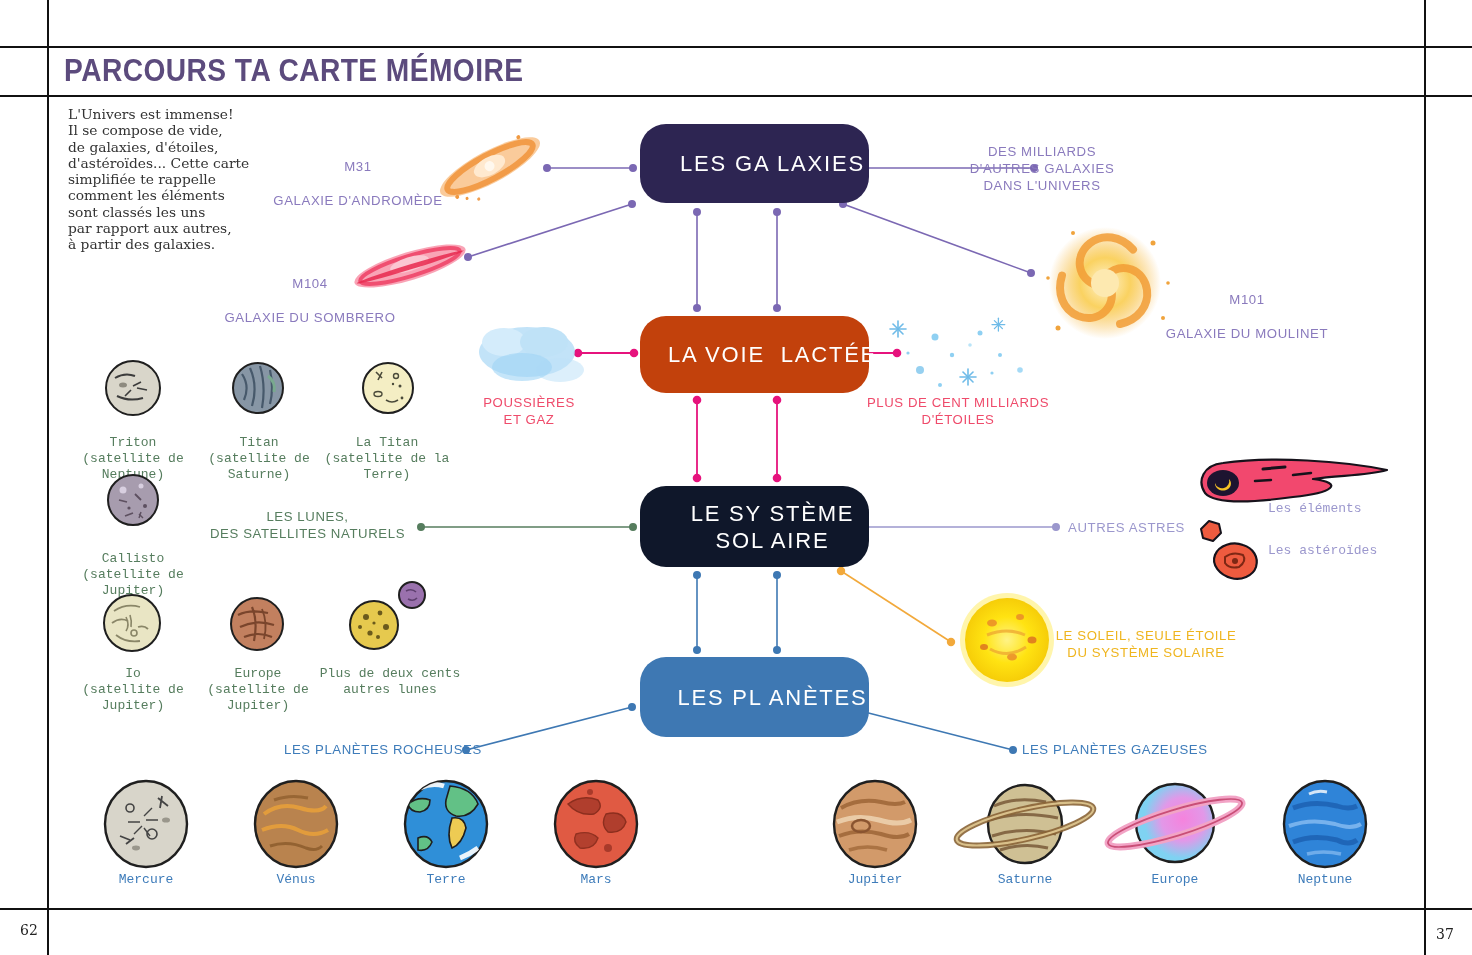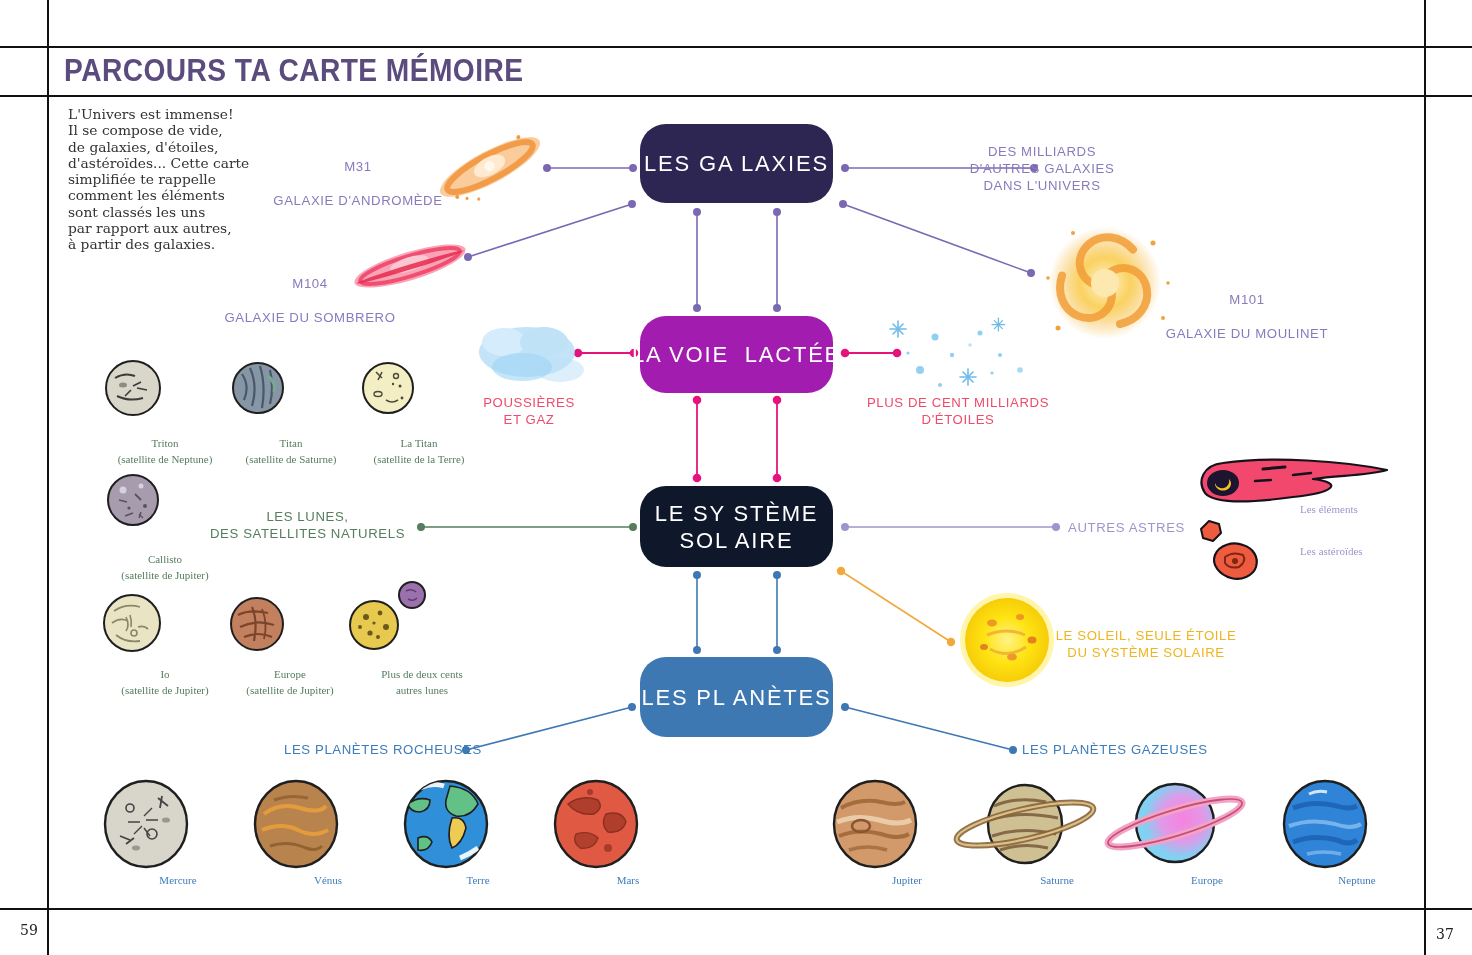--- a/index.html
+++ b/index.html
@@ -8,25 +8,25 @@
   .hline{position:absolute;left:0;width:1472px;height:1.5px;background:#111;}
   .vline{position:absolute;top:0;height:955px;width:1.5px;background:#111;}
   #title{position:absolute;left:64px;top:52px;font-size:32px;font-weight:800;
          color:#5c4b7d;letter-spacing:.5px;transform:scaleX(.88);transform-origin:left center;
          white-space:pre;}
   #intro{position:absolute;left:68px;top:106px;font-family:"DejaVu Serif",serif;
          font-size:13.8px;line-height:16.3px;color:#333;white-space:pre;}
   .pagenum{position:absolute;font-family:"DejaVu Serif",serif;font-size:14px;color:#222;}
   .node{position:absolute;left:640px;width:193px;border-radius:26px;color:#fff;
         display:flex;align-items:center;justify-content:center;text-align:center;
-        font-size:22px;font-weight:300;letter-spacing:1.8px;white-space:pre;line-height:27px;}
+        font-size:22px;font-weight:300;letter-spacing:1.8px;white-space:pre;line-height:27px;padding-left:36px;}
   .map-label{position:absolute;font-size:13.2px;letter-spacing:.6px;line-height:17px;
         text-align:center;white-space:pre-line;}
-  .serif-label{position:absolute;font-family:Liberation Serif, serif;font-size:11px;
-        line-height:16px;text-align:center;white-space:pre-line;margin-left:32px;}
+  .serif-label{position:absolute;font-family:Liberation Mono, monospace;font-size:13px;
+        line-height:16px;text-align:center;white-space:pre-line;}
   .left-align{text-align:left;}
   .purple{color:#8a7abd;} .pinkred{color:#ef4b6b;} .green{color:#567d5e;}
   .lavender{color:#9b97cd;} .gold{color:#efb51f;} .blue{color:#3e7cba;}
   svg.ill{position:absolute;overflow:visible;}
   #overlay{position:absolute;left:0;top:0;pointer-events:none;}
 </style>
 </head>
 <body>
 
 <div id="page">
@@ -40,21 +40,21 @@
   <div id="title">PARCOURS TA CARTE MÉMOIRE</div>
   <div id="intro">L'Univers est immense!
 Il se compose de vide,
 de galaxies, d'étoiles,
 d'astéroïdes... Cette carte
 simplifiée te rappelle
 comment les éléments
 sont classés les uns
 par rapport aux autres,
 à partir des galaxies.</div>
-  <div class="pagenum" style="left:20px;top:922px">59</div>
+  <div class="pagenum" style="left:20px;top:922px">62</div>
   <div class="pagenum" style="left:1436px;top:926px">37</div>
 
   <svg id="overlay" width="1472" height="955" viewBox="0 0 1472 955">
     <g stroke="#7b68b3" fill="#7b68b3" stroke-width="1.6">
       <g>
           <line x1="547" y1="168" x2="633" y2="168"></line>
           <circle cx="547" cy="168" r="3.2"></circle>
           <circle cx="633" cy="168" r="3.2"></circle>
         </g>
       <g>
@@ -144,21 +144,21 @@
         </g>
       <g>
           <line x1="845" y1="707" x2="1013" y2="750"></line>
           <circle cx="845" cy="707" r="3.2"></circle>
           <circle cx="1013" cy="750" r="3.2"></circle>
         </g>
     </g>
   </svg>
 
   <div class="node" style="top:124px;height:79px;background:#2d2552">LES GA LAXIES</div>
-  <div class="node" style="top:316px;height:77px;background:#a21caf">LA VOIE  LACTÉE</div>
+  <div class="node" style="top:316px;height:77px;background:#c2410c">LA VOIE  LACTÉE</div>
   <div class="node" style="top:486px;height:81px;background:#0f172a">LE SY STÈME
 SOL AIRE</div>
   <div class="node" style="top:657px;height:80px;background:#3e78b3">LES PL ANÈTES</div>
 
   <div class="map-label purple" style="left:258px;top:141px;width:200px">
     <div>M31</div>
     <div>GALAXIE D'ANDROMÈDE</div>
   </div>
   <div class="map-label purple" style="left:210px;top:258px;width:200px">
     <div>M104</div>

